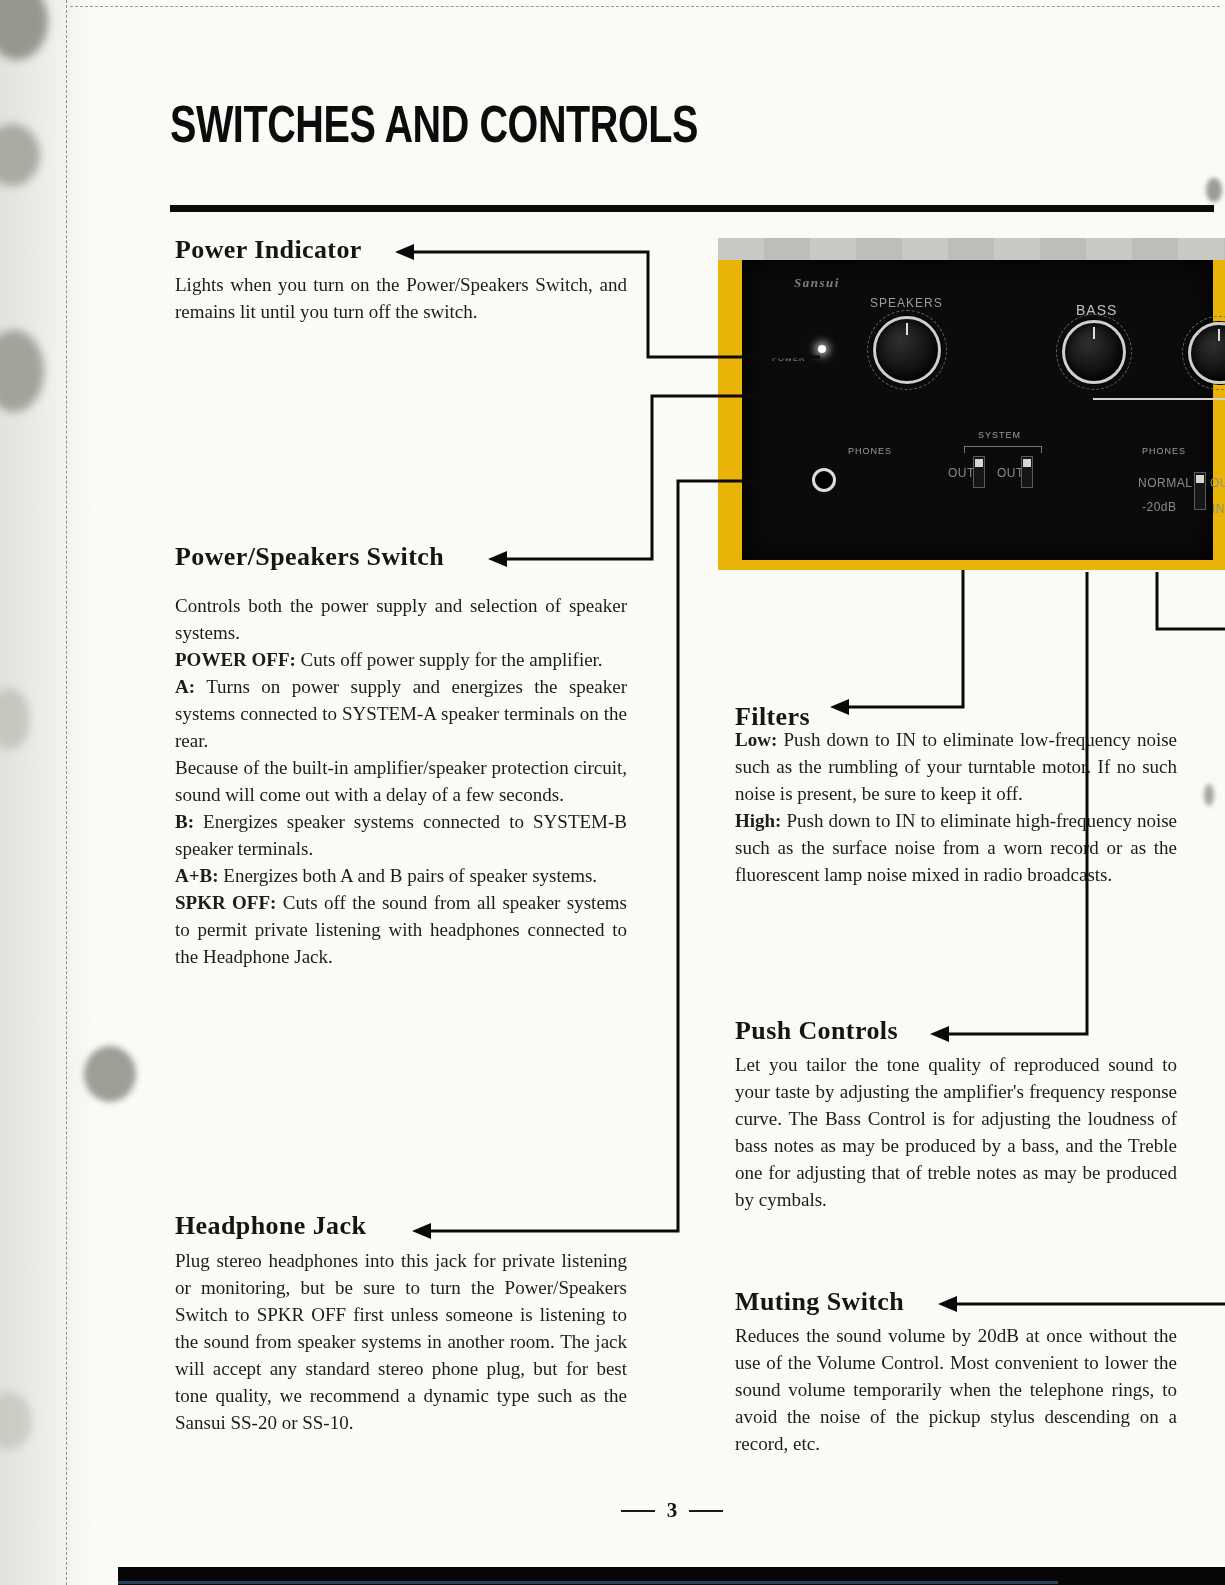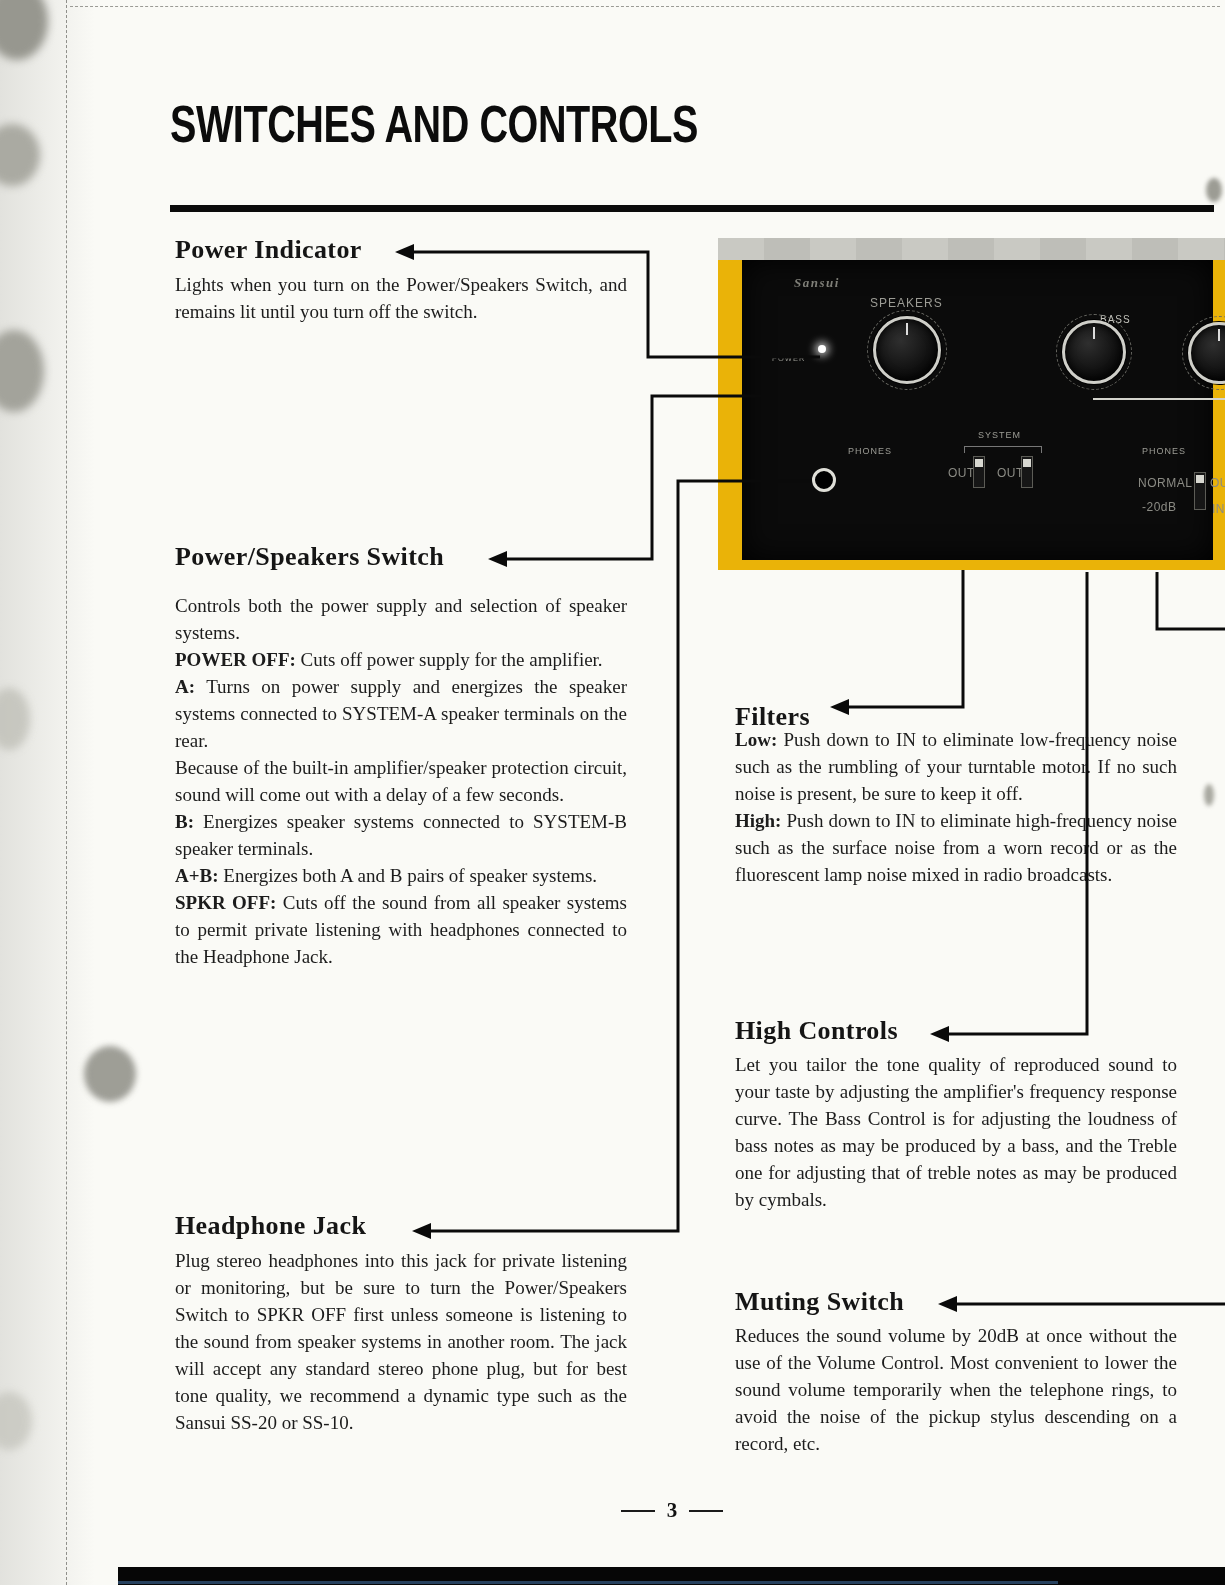--- a/index.html
+++ b/index.html
@@ -75,21 +75,21 @@
     box-shadow:inset 0 0 30px #000;}
   .brand{position:absolute;left:52px;top:16px;font:italic 700 13px/1 "Liberation Serif",serif;
     color:#7f7f78;letter-spacing:1.5px;}
   .lamp{position:absolute;left:76px;top:85px;width:8px;height:8px;border-radius:50%;
     background:#fff;box-shadow:0 0 9px 3px rgba(255,255,255,.75);}
   .lbl{position:absolute;color:#9c9c95;font-family:"Liberation Sans",sans-serif;
     font-size:9px;letter-spacing:1px;white-space:nowrap;}
   .sm{font-size:12px;letter-spacing:.5px;color:#8b8b84;}
   .lbl-power{left:30px;top:94px;font-size:7.5px;}
   .lbl-speakers{left:128px;top:36px;font-size:12px;}
-  .lbl-bass{left:334px;top:54px;color:#c2c2bb;font-size:10px;margin-left:24px;}
+  .lbl-bass{left:334px;top:42px;color:#c2c2bb;font-size:14px;}
   .lbl-phones{left:58px;top:186px;padding-left:48px;}
   .lbl-system{left:236px;top:170px;}
   .lbl-muting{left:400px;top:186px;}
   .lbl-normal{left:396px;top:216px;}
   .lbl-db{left:400px;top:240px;}
   .lbl-outA{left:206px;top:206px;}
   .lbl-outB{left:255px;top:206px;}
   .lbl-outM{left:468px;top:216px;}
   .lbl-inM{left:470px;top:242px;}
   .knob{position:absolute;border-radius:50%;
@@ -155,21 +155,21 @@
   <div class="b" id="sec-hj-b">
     <p>Plug stereo headphones into this jack for private listening or monitoring, but be sure to turn the Power/Speakers Switch to SPKR OFF first unless someone is listening to the sound from speaker systems in another room. The jack will accept any standard stereo phone plug, but for best tone quality, we recommend a dynamic type such as the Sansui SS-20 or SS-10.</p>
   </div>
 
   <h2 class="h" id="sec-fl-h">Filters</h2>
   <div class="b" id="sec-fl-b">
     <p><b class="term">Low:</b> <span>Push down to IN to eliminate low-frequency noise such as the rumbling of your turntable motor.  If no such noise is present, be sure to keep it off.</span></p>
     <p><b class="term">High:</b> <span>Push down to IN to eliminate high-frequency noise such as the surface noise from a worn record or as the fluorescent lamp noise mixed in radio broadcasts.</span></p>
   </div>
 
-  <h2 class="h" id="sec-tc-h">High Controls</h2>
+  <h2 class="h" id="sec-tc-h">Push Controls</h2>
   <div class="b" id="sec-tc-b">
     <p>Let you tailor the tone quality of reproduced sound to your taste by adjusting the amplifier's frequency response curve.  The Bass Control is for adjusting the loudness of bass notes as may be produced by a bass, and the Treble one for adjusting that of treble notes as may be produced by cymbals.</p>
   </div>
 
   <h2 class="h" id="sec-mu-h">Muting Switch</h2>
   <div class="b" id="sec-mu-b">
     <p>Reduces the sound volume by 20dB at once without the use of the Volume Control. Most convenient to lower the sound volume temporarily when the telephone rings, to avoid the noise of the pickup stylus descending on a record, etc.</p>
   </div>
 
   <div class="photo">

